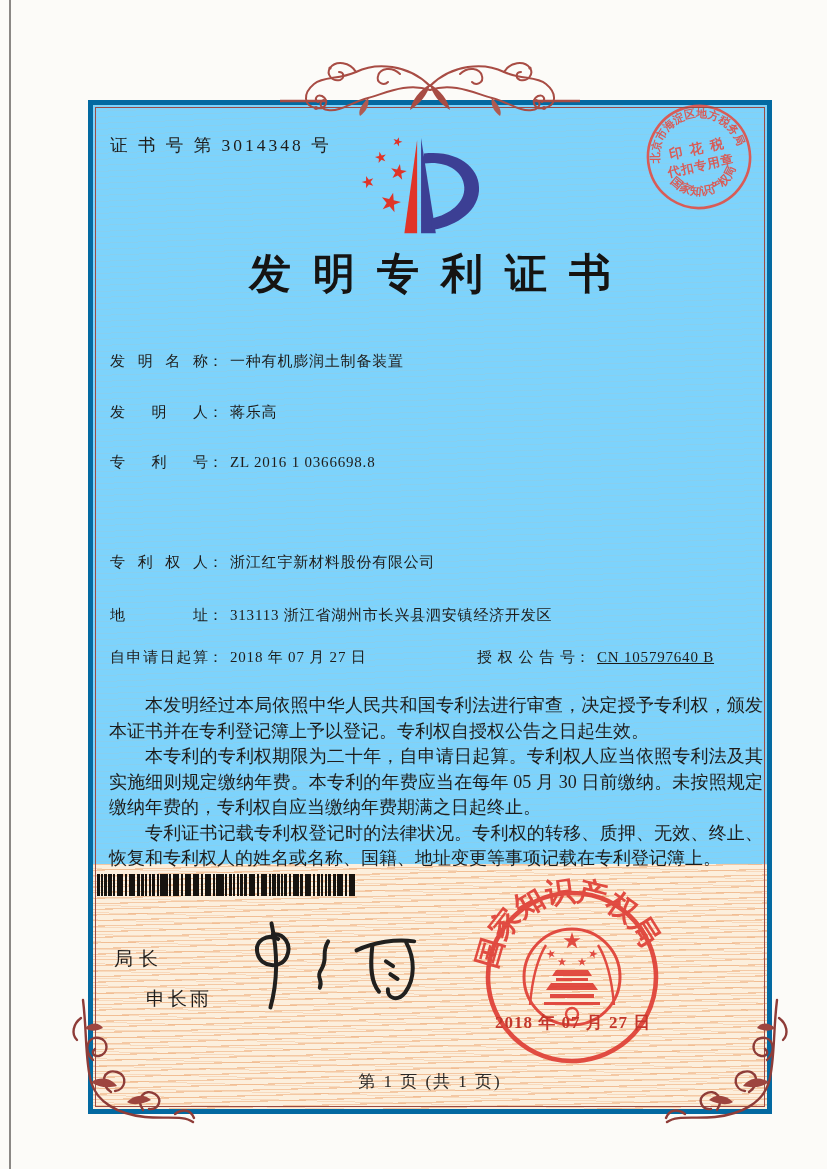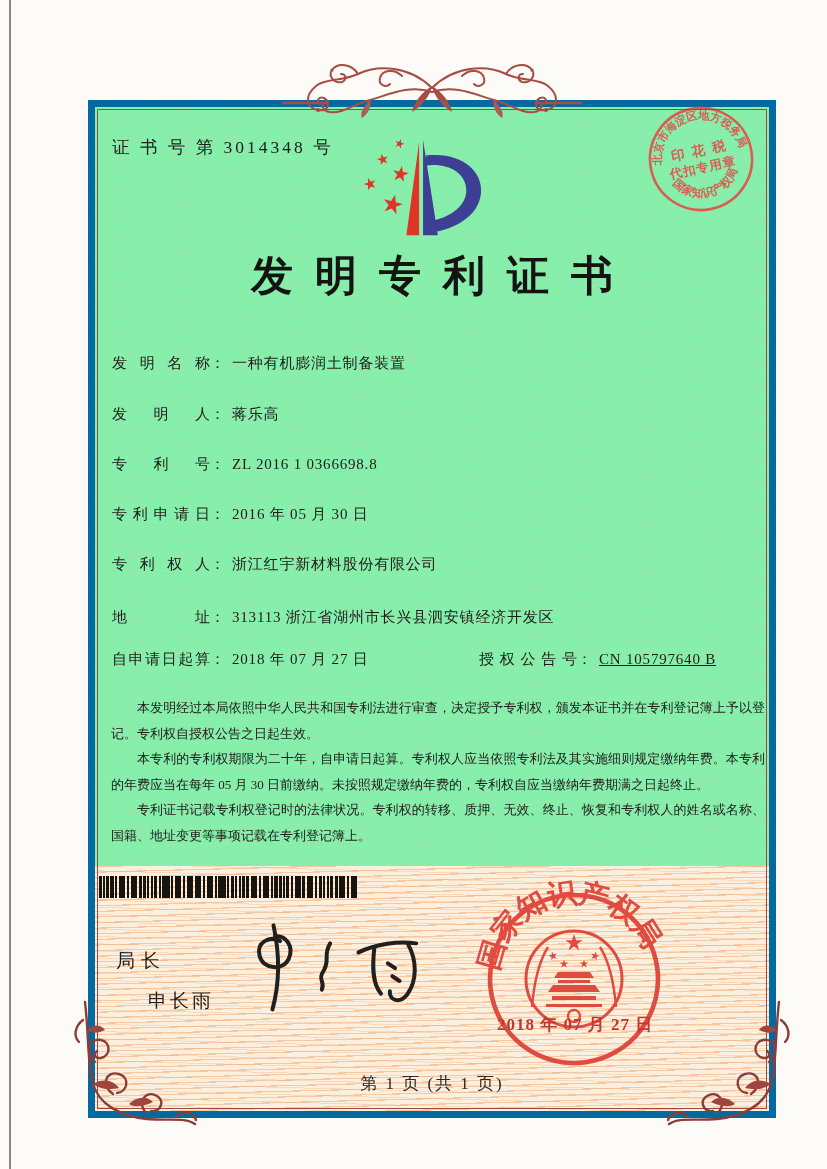--- a/index.html
+++ b/index.html
@@ -5,37 +5,37 @@
   html,body{margin:0;padding:0;background:#e8e6e3;}
   .page{position:relative;width:827px;height:1169px;background:#fcfbf8;overflow:hidden;
         font-family:"Liberation Serif","DejaVu Serif",serif;color:#1e1c1a;}
   
   .scan-edge{position:absolute;left:0;top:0;width:16px;height:1169px;
 
 議     background:linear-gradient(90deg,#8f8d8a 0,#b9b7b4 35%,#e6e4e1 75%,#fcfbf8 100%);}
   .scan-line{position:absolute;left:9px;top:0;width:2px;height:1169px;background:#4e4a46;opacity:.65;}
   
   .frame{position:absolute;left:88px;top:100px;width:674px;height:1004px;
-         border:7px solid #0369a1;background:#86efac;}
+         border:5px solid #0369a1;background:#7dd3fc;}
   .inner-line{position:absolute;inset:2px;border:1px solid #9c4a44;pointer-events:none;z-index:6;}
   .frame-texture{position:absolute;inset:0;z-index:0;
       background:repeating-linear-gradient(178deg,rgba(231,172,122,.10) 0 1px,transparent 1px 6px);}
   .band{position:absolute;left:0;right:0;top:759px;bottom:0;z-index:0;background-color:#fcefdd;
       background-image:
         repeating-linear-gradient(178.5deg,rgba(236,162,106,.50) 0 1.2px,transparent 1.2px 5.6px),
         repeating-linear-gradient(181.5deg,rgba(236,162,106,.28) 0 1px,transparent 1px 7.3px);}
   .cert-no{position:absolute;left:17px;top:28px;font-size:17.5px;letter-spacing:3px;z-index:2;}
   .title{position:absolute;left:0;right:0;top:141px;text-align:center;font-size:42px;font-weight:bold;
          letter-spacing:22px;text-indent:22px;color:#161412;z-index:2;}
   .row{position:absolute;left:17px;white-space:nowrap;font-size:15px;z-index:2;}
   .lbl{display:inline-block;width:98px;text-align:justify;text-align-last:justify;}
   .colon{display:inline-block;margin-right:7px;}
   .val{letter-spacing:.8px;}
   .grant-col2{position:absolute;left:367px;top:0;white-space:nowrap;text-decoration:underline;}
-  .paras{position:absolute;left:16px;top:588px;width:654px;font-size:13px;line-height:25.5px;
+  .paras{position:absolute;left:16px;top:588px;width:654px;font-size:18px;line-height:25.5px;
          text-align:justify;z-index:2;}
   .paras p{margin:0;text-indent:2em;}
   .barcode{position:absolute;left:4px;top:769px;width:258px;height:22px;z-index:2;
       background-image:
         repeating-linear-gradient(90deg,#17130f 0 2px,transparent 2px 4px),
         repeating-linear-gradient(90deg,#17130f 0 1px,transparent 1px 7px),
         repeating-linear-gradient(90deg,#17130f 0 3px,transparent 3px 11px);}
   .sig-title{position:absolute;left:21px;top:841px;font-size:19px;letter-spacing:6px;z-index:2;text-align:right;}
   .sig-name{position:absolute;left:21px;top:881px;font-size:19px;letter-spacing:3px;z-index:2;margin-left:32px;}
   .signature-svg{position:absolute;left:146px;top:810px;z-index:3;transform:rotate(-2deg);}
@@ -153,23 +153,20 @@
 
     <div class="row" style="top:247px">
       <span class="lbl">发明名称</span><span class="colon">：</span><span class="val">一种有机膨润土制备装置</span>
     </div>
     <div class="row" style="top:298px">
       <span class="lbl">发明人</span><span class="colon">：</span><span class="val">蒋乐高</span>
     </div>
     <div class="row" style="top:348px">
       <span class="lbl">专利号</span><span class="colon">：</span><span class="val">ZL 2016 1 0366698.8</span>
     </div>
-    <div class="row" style="top:398px">
-      <span class="lbl">专利申请日</span><span class="colon">：</span><span class="val">2016 年 05 月 30 日</span>
-    </div>
     <div class="row" style="top:448px">
       <span class="lbl">专利权人</span><span class="colon">：</span><span class="val">浙江红宇新材料股份有限公司</span>
     </div>
     <div class="row" style="top:501px">
       <span class="lbl">地址</span><span class="colon">：</span><span class="val">313113 浙江省湖州市长兴县泗安镇经济开发区</span>
     </div>
 
     <div class="row" style="top:543px">
       <span class="lbl">自申请日起算</span><span class="colon">：</span><span class="val">2018 年 07 月 27 日</span>
       <span class="grant-col2">

